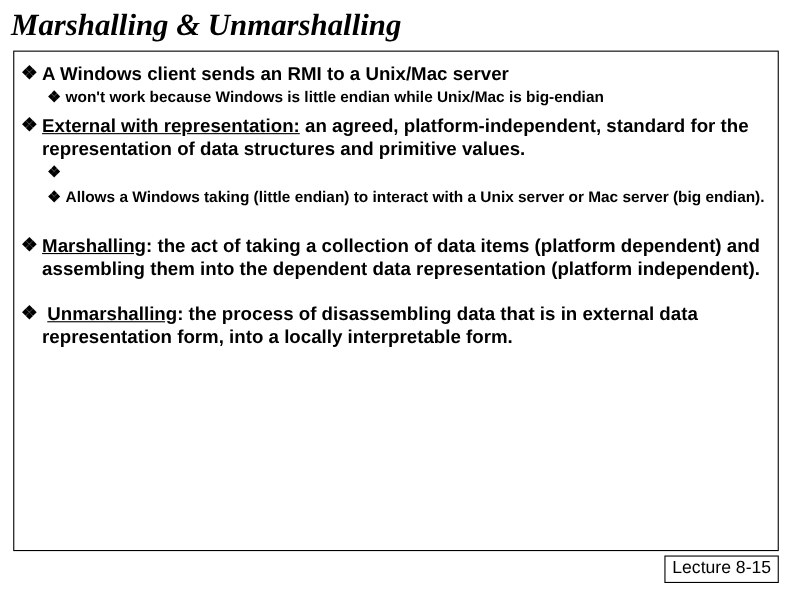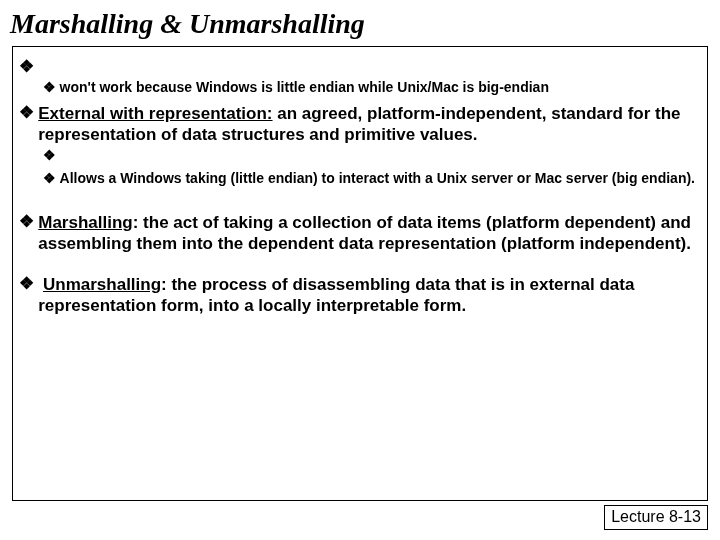--- a/index.html
+++ b/index.html
@@ -58,20 +58,21 @@
 </style>
 </head>
 <body>
 
 <div class="title">Marshalling &amp; Unmarshalling</div>
 
 <div class="content-box">
 
   <div class="bullet-lvl1">
     <span class="diamond">❖</span>
+    <span class="txt">A Windows client sends an RMI to a Unix/Mac server</span>
   </div>
   <div class="bullet-lvl2">
     <span class="diamond">❖</span>
     <span class="txt">won't work because Windows is little endian while Unix/Mac is big-endian</span>
   </div>
 
   <div class="bullet-lvl1">
     <span class="diamond">❖</span>
     <span class="txt">
       <span class="underline">External with representation:</span><span> an agreed, platform-independent, standard for the representation of data structures and primitive values.</span>
@@ -98,13 +99,13 @@
 
   <div class="bullet-lvl1">
     <span class="diamond">❖</span>
     <span class="txt">
       <span>&nbsp;</span><span class="underline">Unmarshalling</span><span>: the process of disassembling data that is in external data representation form, into a locally interpretable form.</span>
     </span>
   </div>
 
 </div>
 
-<div class="footer">Lecture 8-13</div>
+<div class="footer">Lecture 8-15</div>
 
 </body></html>

